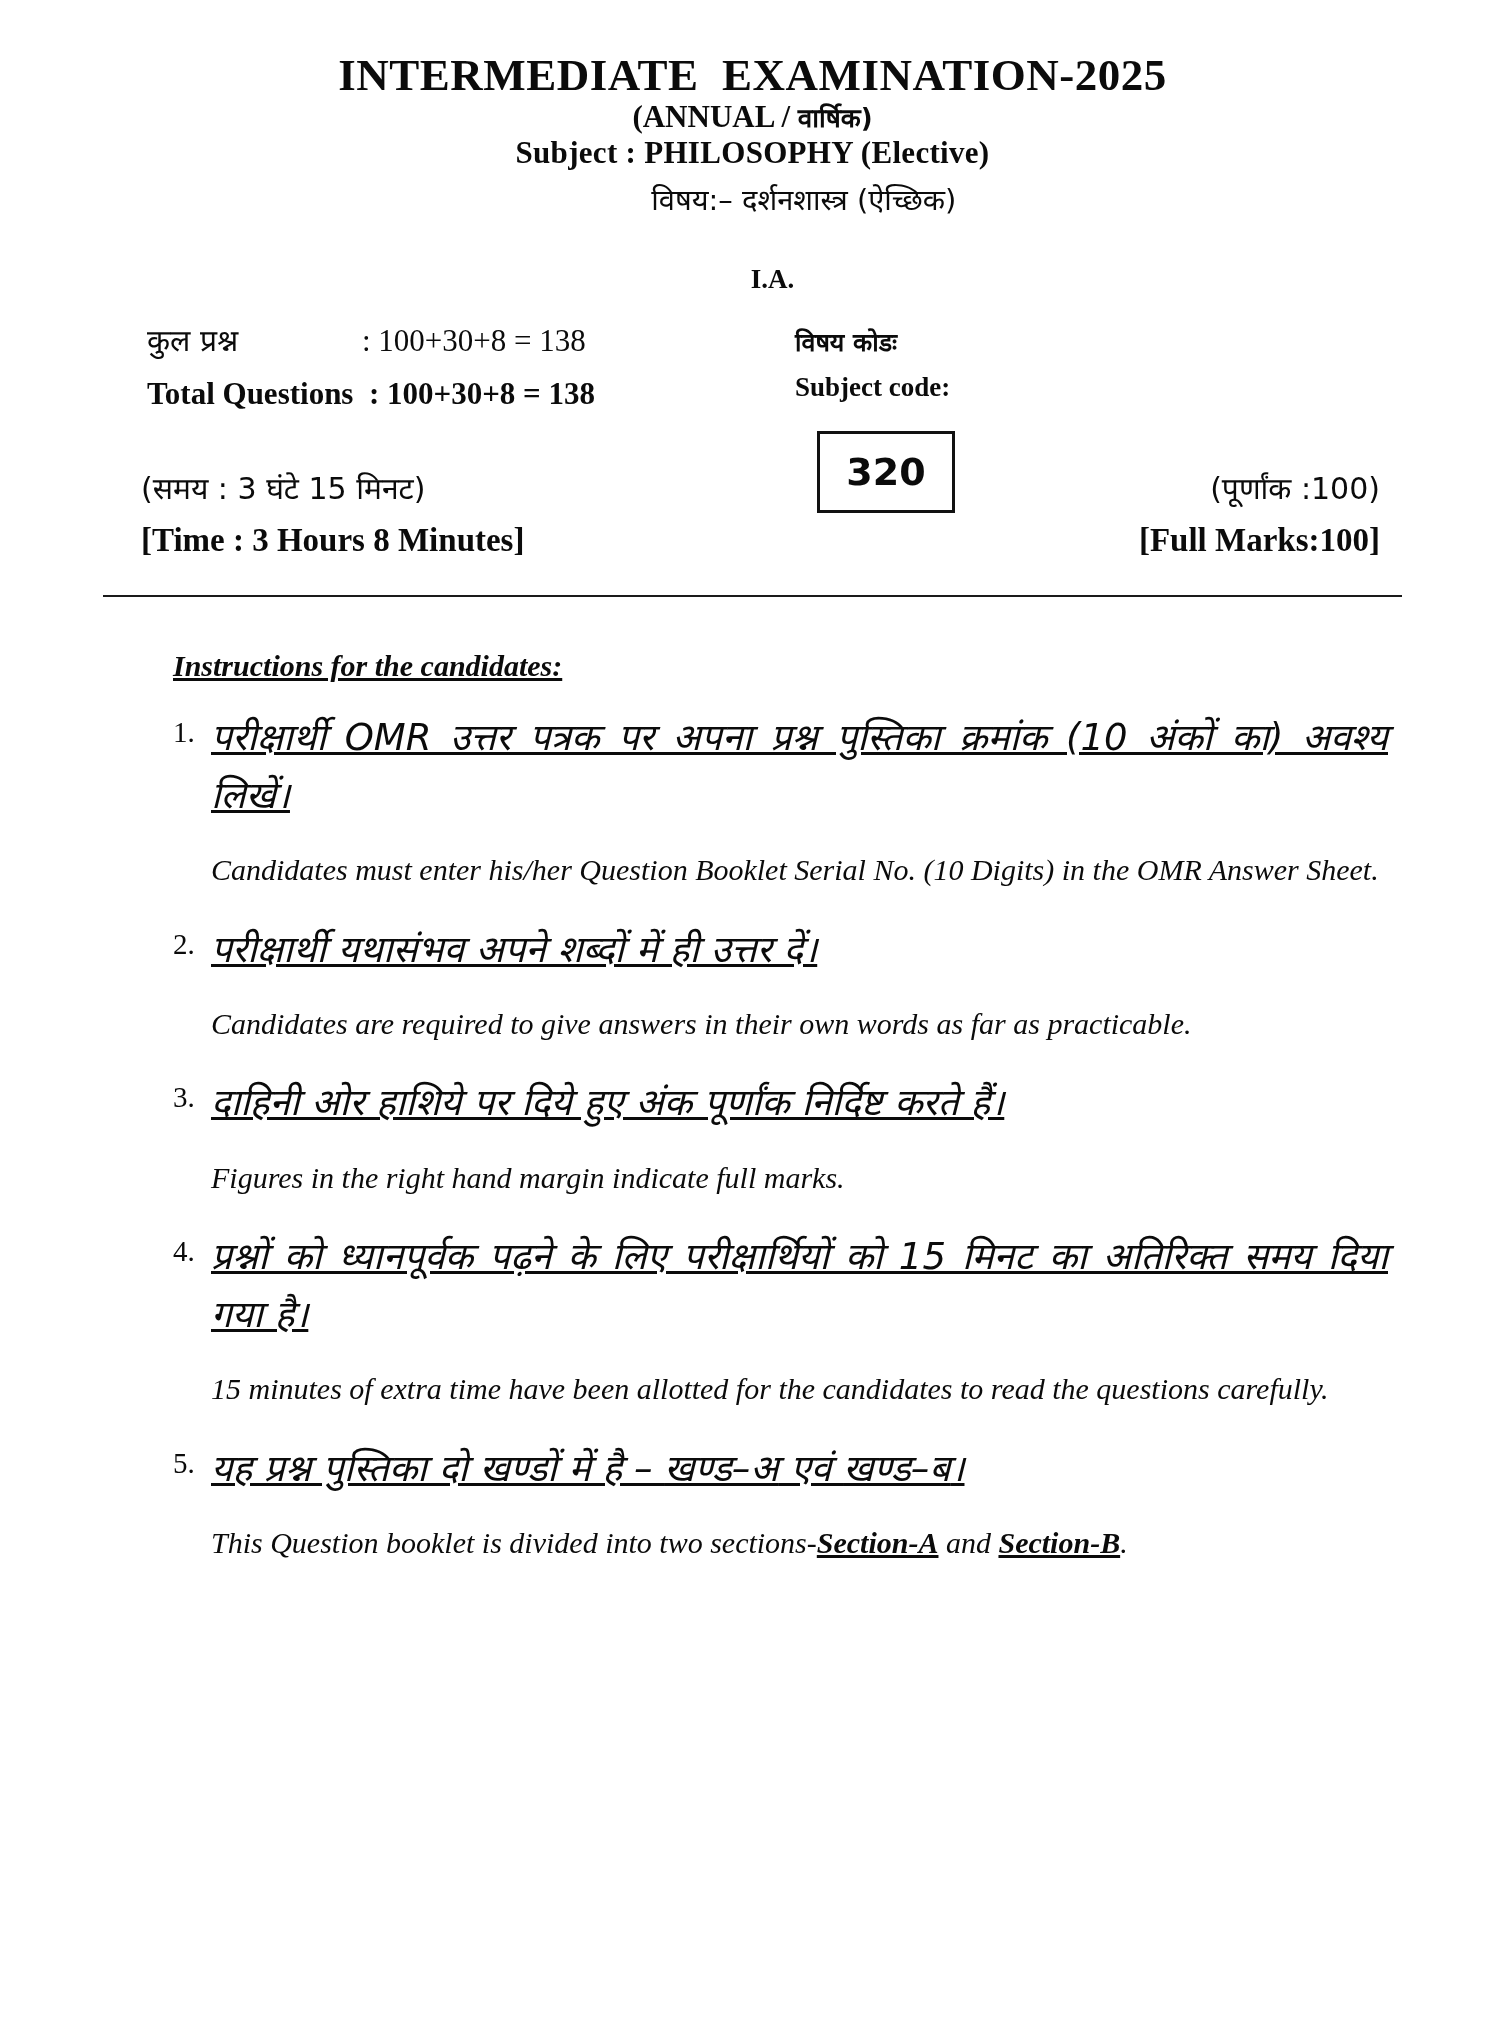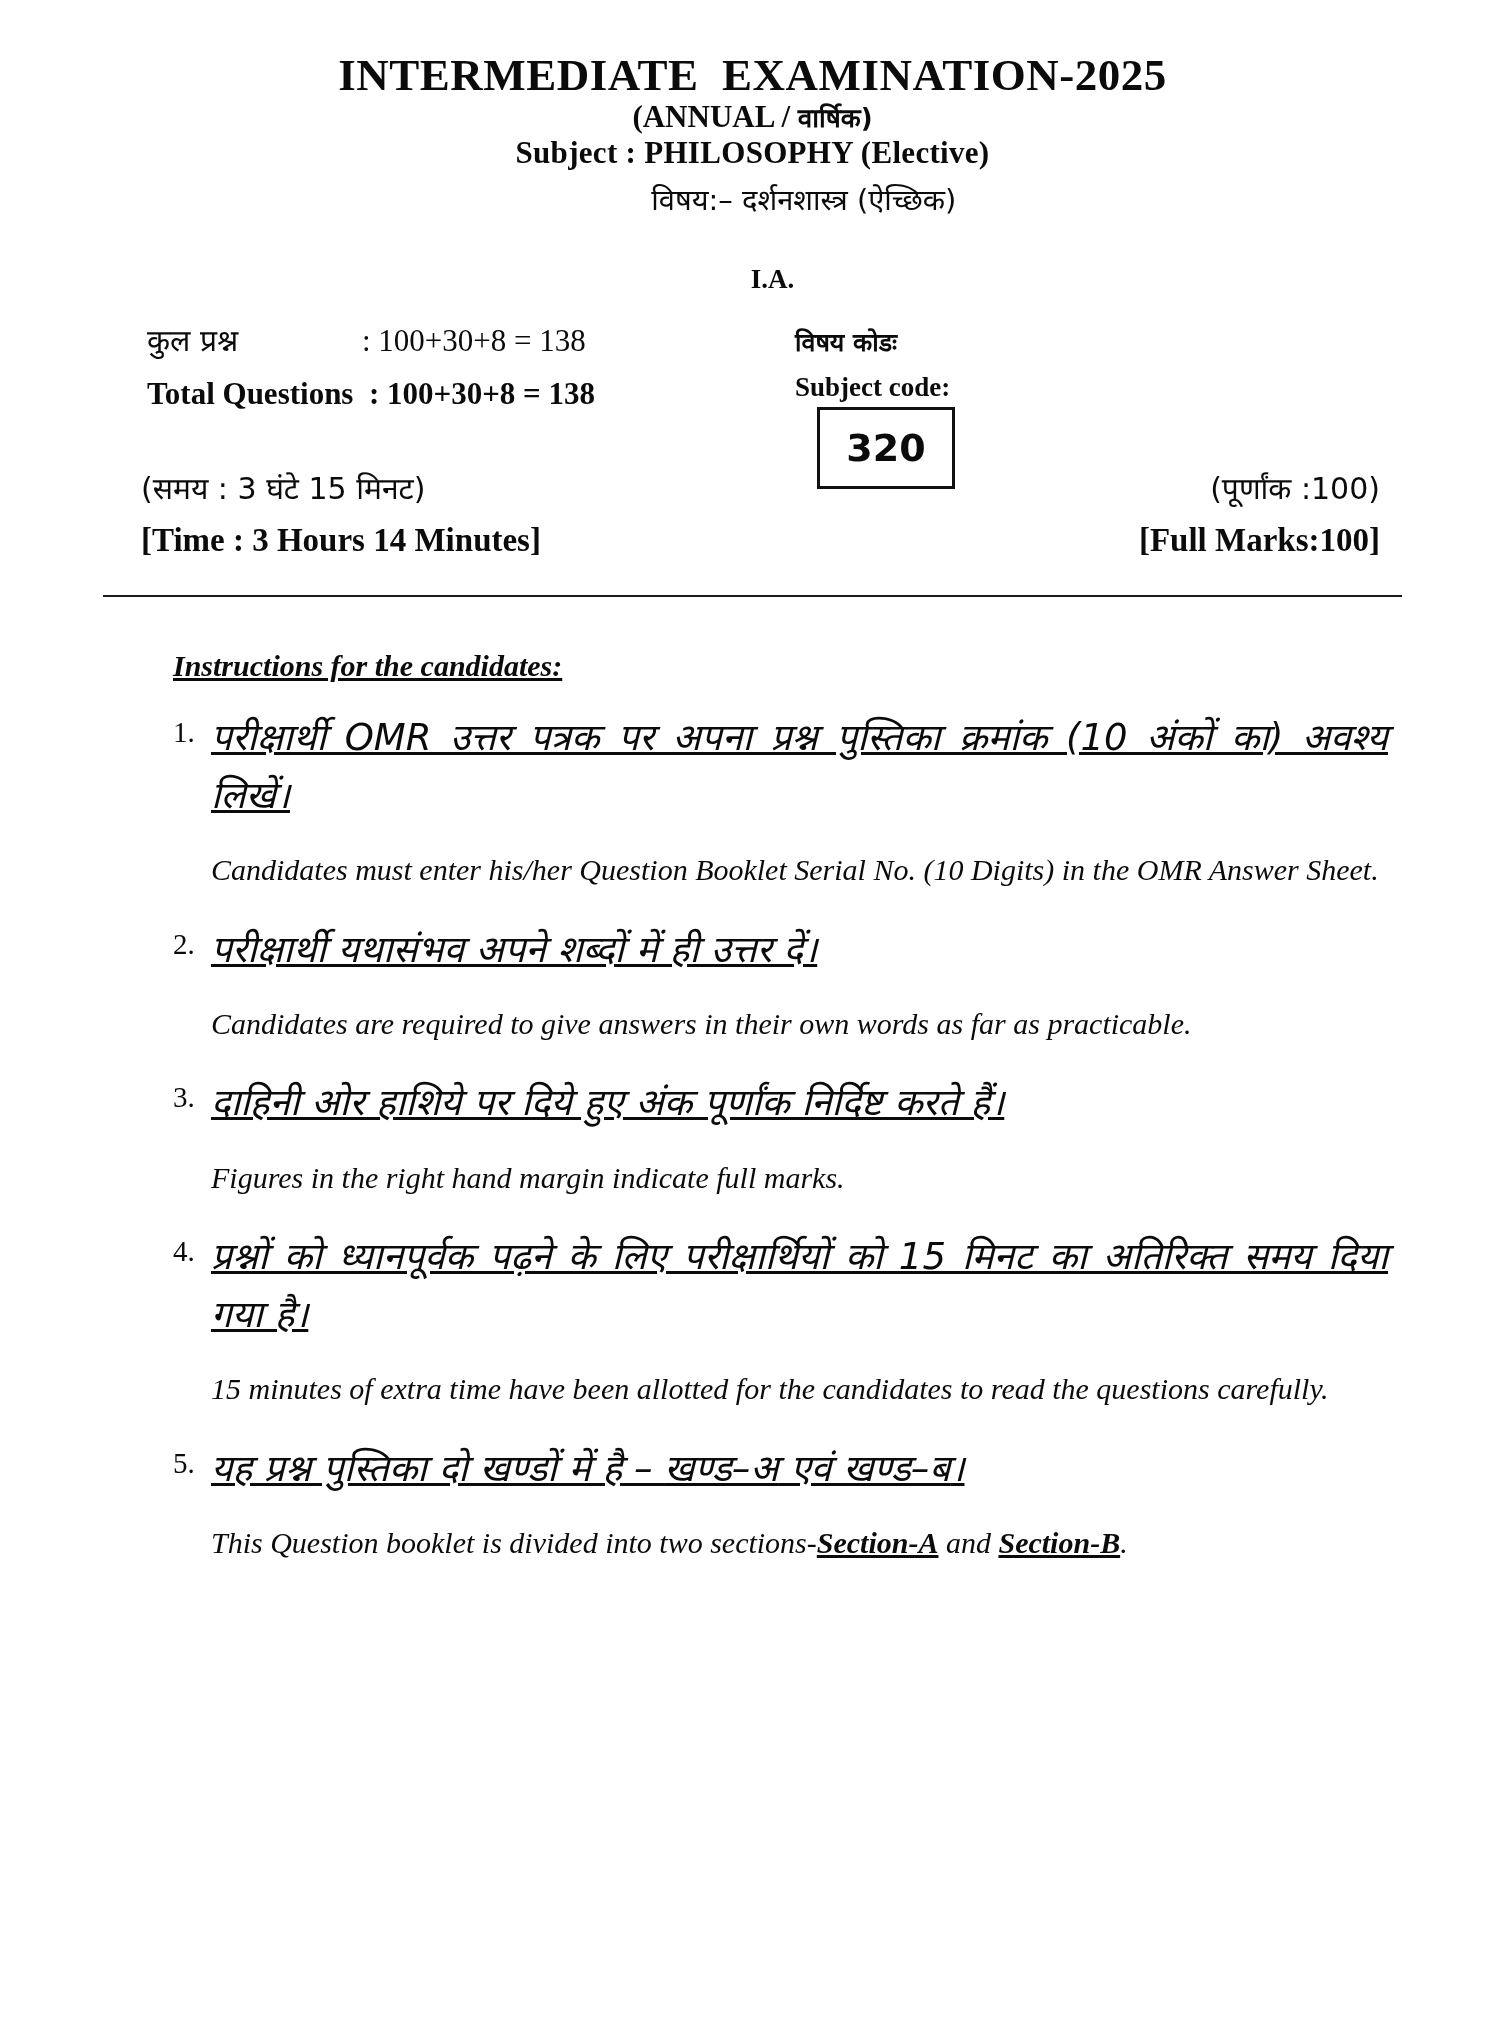--- a/index.html
+++ b/index.html
@@ -115,20 +115,21 @@
     margin-left: 22px;
     border: 3px solid #111;
     width: 132px;
     height: 76px;
     display: flex;
     align-items: center;
     justify-content: center;
     font-family: "DejaVu Sans", sans-serif;
     font-size: 38px;
     font-weight: bold;
+    margin-top: 24px;
   }
 
   .timerow {
     position: relative;
     margin-top: 28px;
     height: 120px;
   }
   .tm-hi {
     font-family: "DejaVu Sans", sans-serif;
     font-size: 30px;
@@ -224,21 +225,21 @@
         <div class="code-hi">विषय कोडः</div>
         <div class="code-en">Subject code:</div>
       </div>
       <div class="code-box">320</div>
     </div>
   </div>
 
   <div class="timerow">
     <div class="tm-left">
       <div class="tm-hi">(समय : 3 घंटे 15 मिनट)</div>
-      <div class="tm-en">[Time : 3 Hours 14 Minutes]</div>
+      <div class="tm-en">[Time : 3 Hours 8 Minutes]</div>
     </div>
     <div class="tm-right">
       <div class="tm-hi">(पूर्णांक :100)</div>
       <div class="tm-en">[Full Marks:100]</div>
     </div>
   </div>
 
   <hr class="rule">
 
   <div class="instr-wrap">

